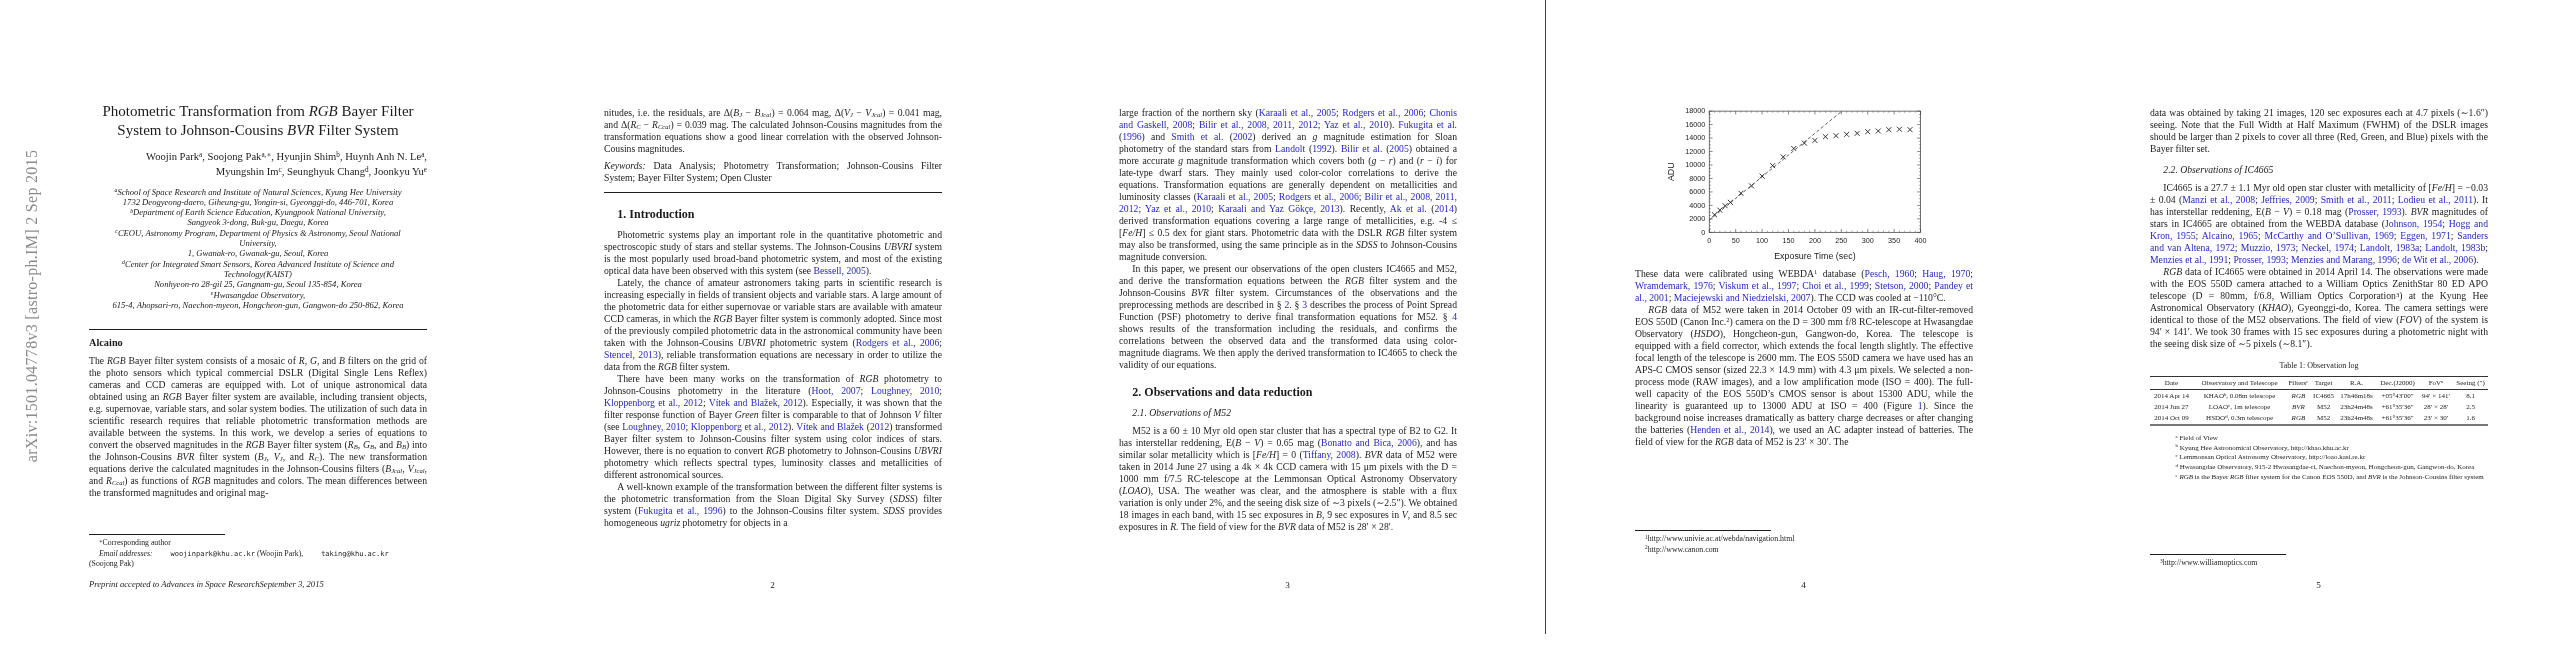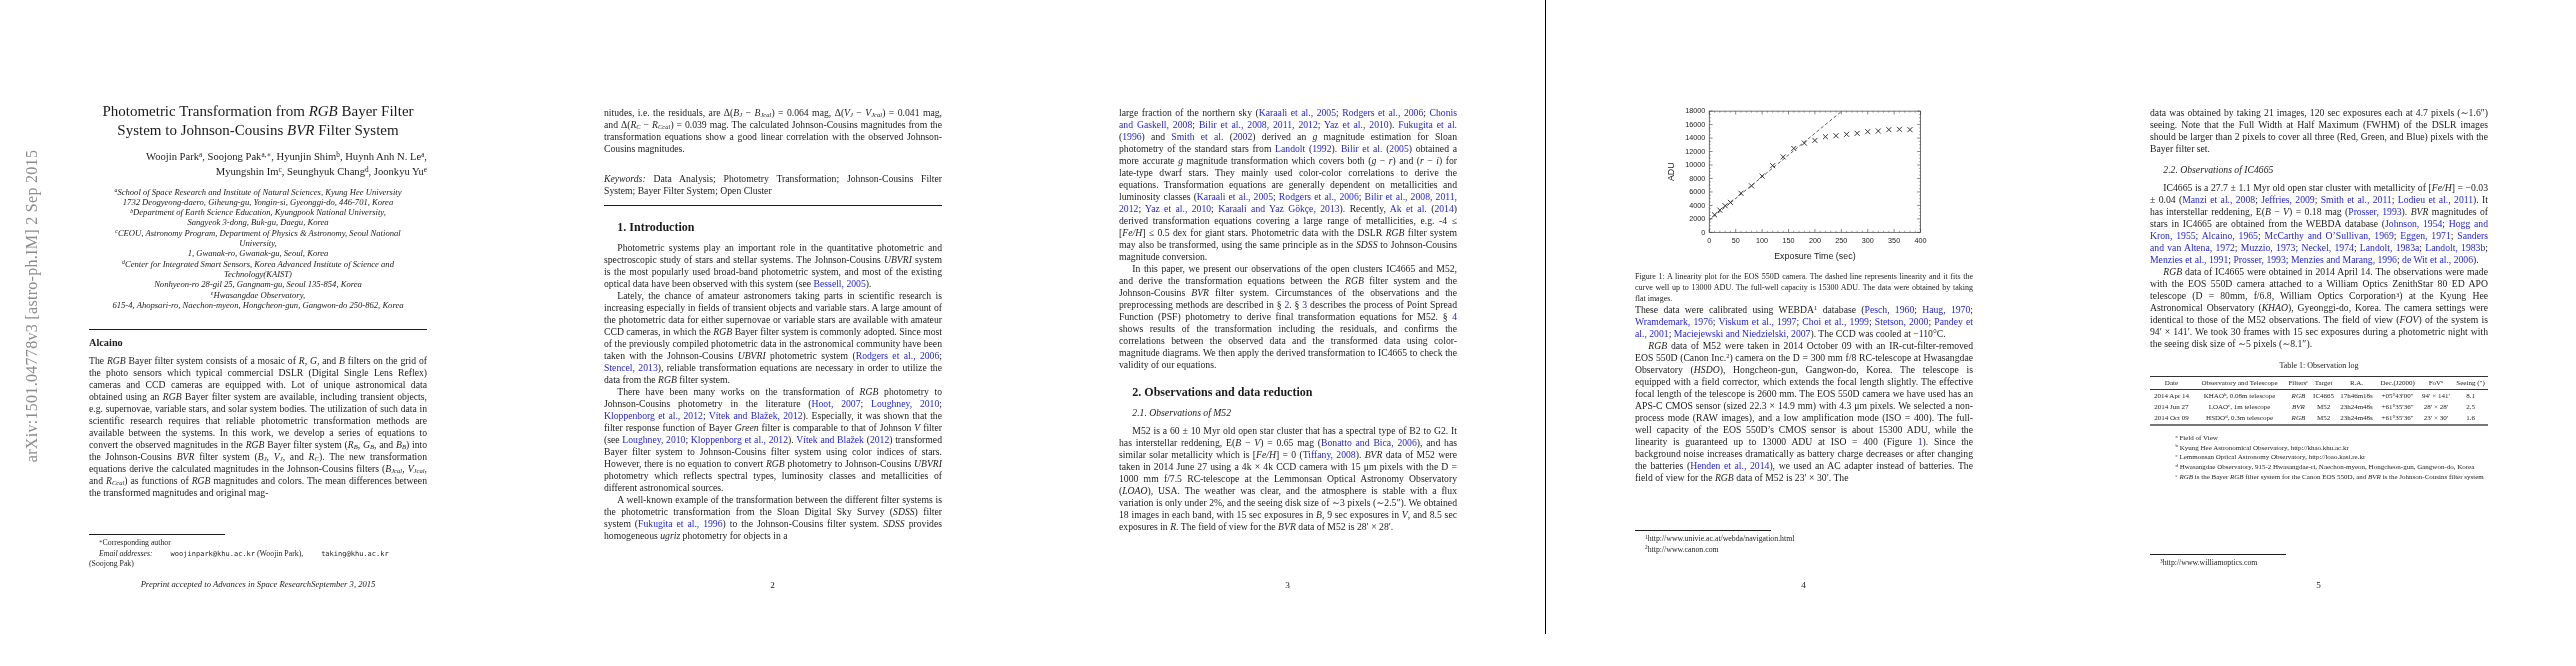--- a/index.html
+++ b/index.html
@@ -1,50 +1,50 @@
 <!DOCTYPE html>
 <html style="font-size:9px"><head>
 <meta charset="utf-8">
 <style>
   html,body{margin:0;padding:0;background:#fff;}
-  .sheet{position:relative;width:2576px;height:634px;background:#000000;overflow:hidden;
+  .sheet{position:relative;width:2576px;height:634px;background:#404040;overflow:hidden;
          font-family:"Liberation Serif","DejaVu Serif",serif;color:#1b1b1b;}
   .page{position:absolute;top:0;width:515px;height:667px;background:#fff;}
   .content{position:absolute;left:89px;width:338px;top:0;}
   .pg1 .content{padding-top:102px;}
   .pg2 .content,.pg3 .content,.pg5 .content{padding-top:107px;}
   .pg4 .content{padding-top:61px;}
   .para{font-size:9.7px;line-height:12px;text-align:justify;margin:0;text-indent:13.3px;}
   .cont{text-indent:0;}
   .title{font-size:15px;line-height:19px;text-align:center;}
   .authors{font-size:10.6px;line-height:15px;text-align:right;margin-top:9.4px;}
   .affil{font-size:8.6px;line-height:10.3px;text-align:center;font-style:italic;}
   .affils{margin-top:7.2px;}
   .rule{border-top:1.1px solid #1c1c1c;height:0;margin-top:19px;}
   .rule.r2{margin-top:8.3px;}
   .abshead{font-weight:bold;font-size:10.3px;margin:7.2px 0 5.6px;text-indent:0;}
   .h1{font-weight:bold;font-size:12px;margin:15px 0 8.3px;}
   .h2{font-style:italic;font-size:9.7px;margin:9.4px 0 6.1px;}
-  .kw{margin-top:18px;font-size:9.7px;line-height:12px;text-align:justify;}
+  .kw{margin-top:5px;font-size:9.7px;line-height:12px;text-align:justify;}
   .figcap{margin-top:4.4px;font-size:8px;line-height:10.6px;text-align:justify;}
   .tabcap{margin:11px 0 5.6px;font-size:8px;text-align:center;}
   .obstab{width:100%;border-collapse:collapse;font-size:7px;
           border-top:1.7px double #333;border-bottom:2.8px double #777;}
   .obstab th{font-weight:normal;border-bottom:0.8px solid #333;padding:1.7px 0 2.2px;text-align:center;}
   .obstab td{padding:1.7px 0;text-align:center;margin-left:32px;}
   .tnotes{margin-top:7.8px;padding-left:25.6px;font-size:7px;line-height:9.7px;}
   .tnote{padding-left:7.2px;text-indent:-7.2px;}
   .footarea{position:absolute;left:89px;width:338px;font-size:7.8px;line-height:10.3px;}
   .pg1 .footarea{top:534px;}
   .pg4 .footarea{top:530px;}
   .pg5 .footarea{top:554px;}
   .fnrule{width:136px;border-top:0.9px solid #1c1c1c;margin-bottom:3.3px;}
   .fnline.ind{text-indent:10px;}
   .pfooter{position:absolute;left:89px;width:338px;top:579px;display:flex;
-           justify-content:center;font-style:italic;font-size:8.6px;}
+           justify-content:flex-start;font-style:italic;font-size:8.6px;}
   .pno{position:absolute;top:580px;left:0;width:100%;text-align:center;font-size:9.2px;}
   .stamp{position:absolute;left:32px;top:306px;transform:translate(-50%,-50%) rotate(-90deg);
          white-space:nowrap;color:#8c8c8c;font-size:16px;letter-spacing:0.3px;}
   .lnk{color:#2626c9;}
   .mono{font-family:"DejaVu Sans Mono",monospace;font-size:90%;padding-left:16px;}
   sup{font-size:68%;vertical-align:baseline;position:relative;top:-0.45em;line-height:0;}
   sub{font-size:68%;vertical-align:baseline;position:relative;bottom:-0.22em;line-height:0;font-style:italic;}
   .figwrap{margin:0;}
   .figwrap svg{display:block;margin-left:22px;}
 </style>
@@ -376,21 +376,20 @@
               <line x1="431.5" y1="127.20000000000002" x2="440.5" y2="118.20000000000002" stroke="#1d1d1d" stroke-width="1.6"></line>
             </g>
             <g>
               <line x1="450.5" y1="118.80555555555557" x2="459.5" y2="127.80555555555557" stroke="#1d1d1d" stroke-width="1.6"></line>
               <line x1="450.5" y1="127.80555555555557" x2="459.5" y2="118.80555555555557" stroke="#1d1d1d" stroke-width="1.6"></line>
             </g>
             <text x="30" y="199" text-anchor="middle" transform="rotate(-90 30 199)" font-family="&quot;Liberation Sans&quot;,sans-serif" font-size="16" fill="#1b1b1b">ADU</text>
             <text x="284" y="356" text-anchor="middle" font-family="&quot;Liberation Sans&quot;,sans-serif" font-size="16" fill="#1b1b1b">Exposure Time (sec)</text>
           </svg>
         </div>
-        <div class="figcap">Figure 1:   A linearity plot for the EOS 550D camera.  The dashed line represents linearity and it fits the curve well up to 13000 ADU. The full-well capacity is 15300 ADU. The data were obtained by taking flat images.</div>
         <div class="para cont">These data were calibrated using WEBDA<sup>1</sup> database (<span class="lnk">Pesch, 1960</span>; <span class="lnk">Haug, 1970</span>; <span class="lnk">Wramdemark, 1976</span>; <span class="lnk">Viskum et al., 1997</span>; <span class="lnk">Choi et al., 1999</span>; <span class="lnk">Stetson, 2000</span>; <span class="lnk">Pandey et al., 2001</span>; <span class="lnk">Maciejewski and Niedzielski, 2007</span>).  The CCD was cooled at −110°C.</div>
         <div class="para"><em>RGB</em> data of M52 were taken in 2014 October 09 with an IR-cut-filter-removed EOS 550D (Canon Inc.<sup>2</sup>)  camera on the D = 300 mm f/8 RC-telescope at Hwasangdae Observatory (<em>HSDO</em>), Hongcheon-gun, Gangwon-do, Korea.  The telescope is equipped with a field corrector, which extends the focal length slightly.  The effective focal length of the telescope is 2600 mm.  The EOS 550D camera we have used has an APS-C CMOS sensor (sized 22.3 × 14.9 mm) with 4.3 μm pixels.  We selected a non-process mode (RAW images), and a low amplification mode (ISO = 400).  The full-well capacity of the EOS 550D’s CMOS sensor is about 15300 ADU, while the linearity is guaranteed up to 13000 ADU at ISO = 400 (Figure <span class="lnk">1</span>).  Since the background noise increases dramatically as battery charge decreases or after changing the batteries (<span class="lnk">Henden et al., 2014</span>), we used an AC adapter instead of batteries.  The field of view for the <em>RGB</em> data of M52 is 23′ × 30′.  The</div>
       </div>
     <div class="footarea">
         <div class="fnrule"></div>
         <div class="fnline ind"><sup>1</sup>http://www.univie.ac.at/webda/navigation.html</div>
         <div class="fnline ind"><sup>2</sup>http://www.canon.com</div>
       </div>
     <div class="pno">4</div>
   </div>

